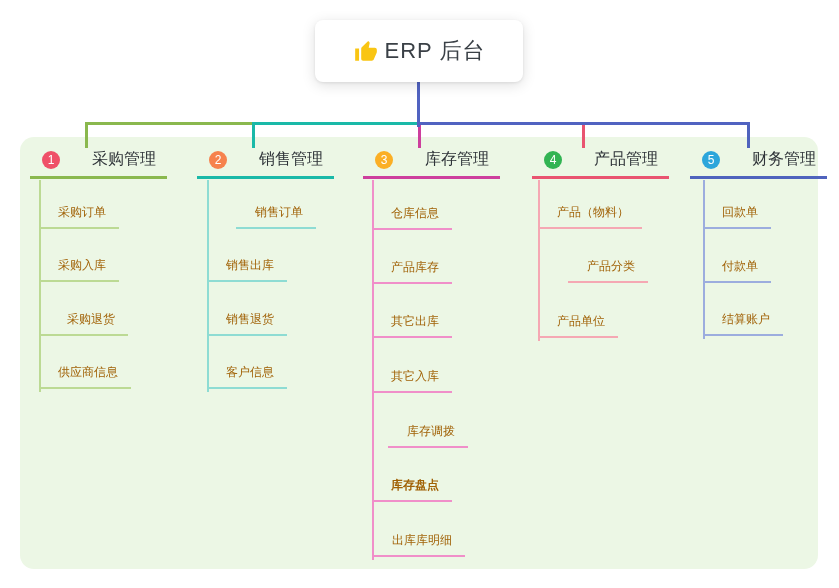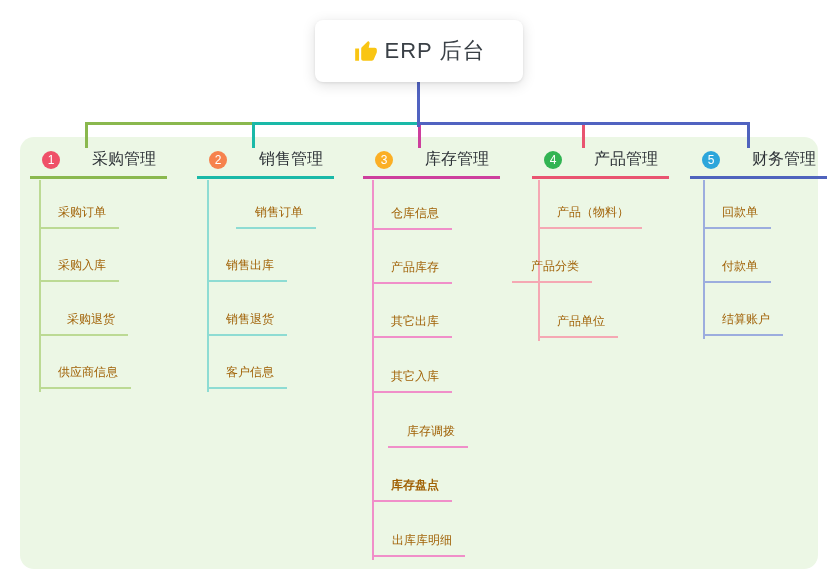--- a/index.html
+++ b/index.html
@@ -97,21 +97,21 @@
       <div class="sub-item" style="left: 388px; top: 423px; border-bottom: 2px solid rgb(240, 143, 201);">库存调拨</div>
       <div class="sub-item" style="left: 372px; top: 477px; border-bottom: 2px solid rgb(240, 143, 201); font-weight: bold;">库存盘点</div>
       <div class="sub-item" style="left: 372px; top: 532px; border-bottom: 2px solid rgb(240, 143, 201); padding-left: 20px;">出库库明细</div>
       <div class="vline" style="left: 582px; top: 125px; width: 3px; height: 23px; background: rgb(233, 84, 112);"></div>
       <div class="branch-header" style="left: 532px; border-bottom: 3px solid rgb(233, 84, 112);">
         <span class="badge" style="background: rgb(50, 180, 83);">4</span>
         <span class="branch-title">产品管理</span>
       </div>
       <div class="vline" style="left: 538px; top: 180px; width: 2px; height: 161px; background: rgb(245, 168, 179);"></div>
       <div class="sub-item" style="left: 538px; top: 204px; border-bottom: 2px solid rgb(245, 168, 179);">产品（物料）</div>
-      <div class="sub-item" style="left: 512px; top: 258px; border-bottom: 2px solid rgb(245, 168, 179);">产品分类</div>
+      <div class="sub-item" style="left: 568px; top: 258px; border-bottom: 2px solid rgb(245, 168, 179);">产品分类</div>
       <div class="sub-item" style="left: 538px; top: 313px; border-bottom: 2px solid rgb(245, 168, 179);">产品单位</div>
       <div class="vline" style="left: 747px; top: 125px; width: 3px; height: 23px; background: rgb(79, 99, 189);"></div>
       <div class="branch-header" style="left: 690px; border-bottom: 3px solid rgb(79, 99, 189);">
         <span class="badge" style="background: rgb(44, 166, 219);">5</span>
         <span class="branch-title">财务管理</span>
       </div>
       <div class="vline" style="left: 703px; top: 180px; width: 2px; height: 159px; background: rgb(156, 173, 222);"></div>
       <div class="sub-item" style="left: 703px; top: 204px; border-bottom: 2px solid rgb(156, 173, 222);">回款单</div>
       <div class="sub-item" style="left: 703px; top: 258px; border-bottom: 2px solid rgb(156, 173, 222);">付款单</div>
       <div class="sub-item" style="left: 703px; top: 311px; border-bottom: 2px solid rgb(156, 173, 222);">结算账户</div>

